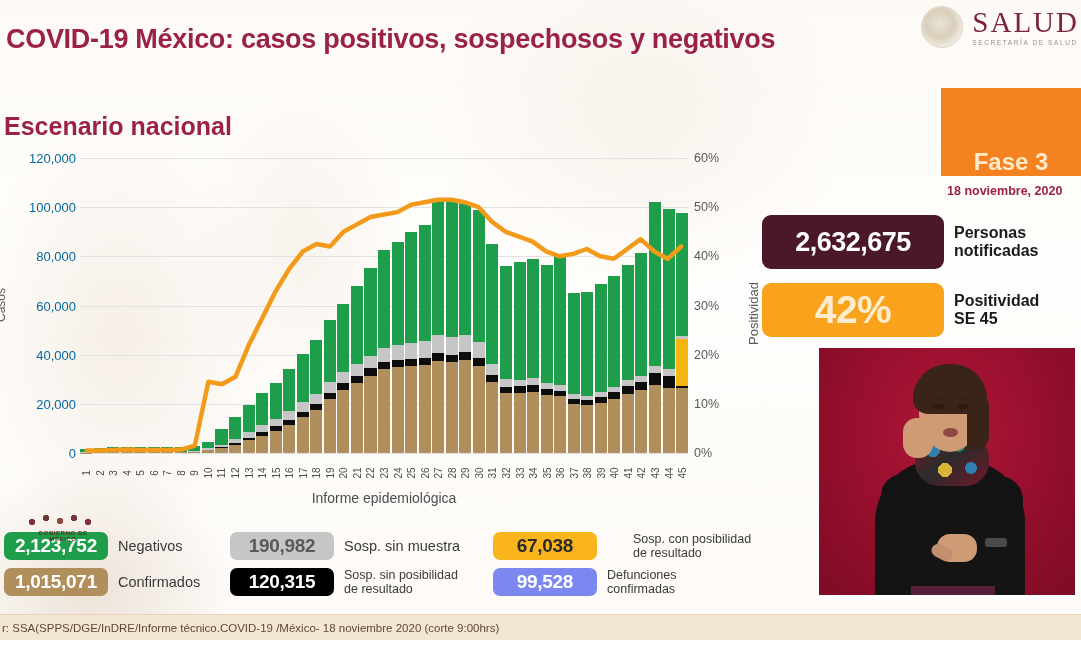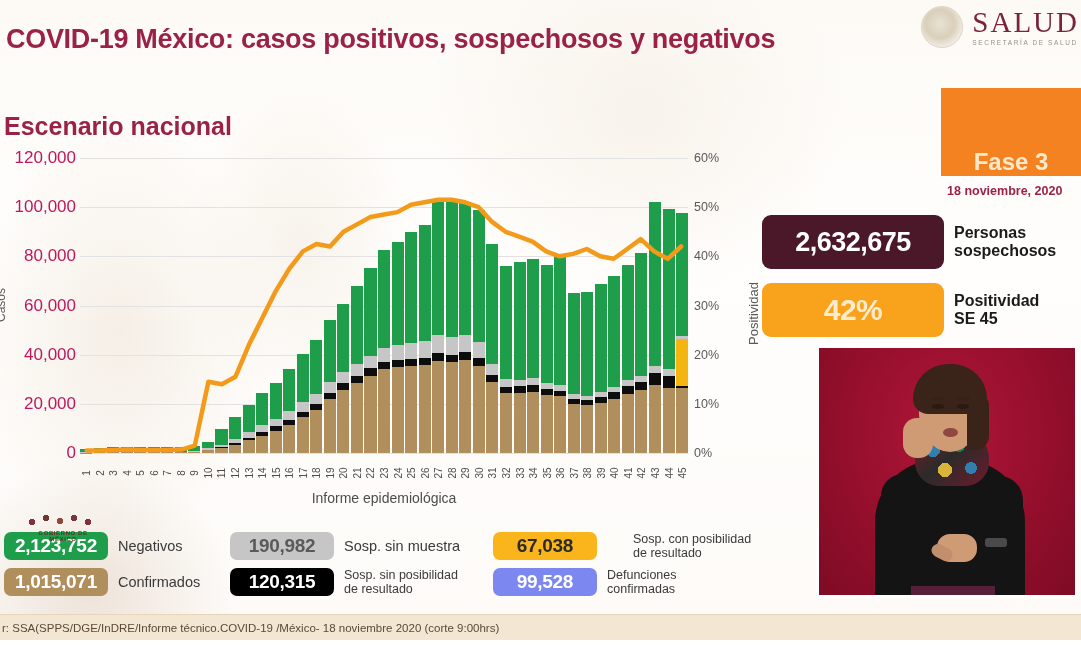--- a/index.html
+++ b/index.html
@@ -50,21 +50,21 @@
 
   
   #section-title {
     position: absolute; left: 4px; top: 112px; z-index: 3;
     font-size: 25px; font-weight: bold; color: #9b2247;
   }
 
   
   #chart-area { position: absolute; left: 0; top: 148px; width: 770px; height: 360px; z-index: 2; }
   .y-tick-label {
-    position: absolute; right: 0; font-size: 17px; color: #be185d;
+    position: absolute; right: 0; font-size: 13px; color: #0369a1;
     transform: translateY(-50%); white-space: nowrap;
   }
   #y-left-axis { position: absolute; left: 8px; top: 0; width: 68px; height: 305px; }
   #y-right-axis { position: absolute; left: 694px; top: 0; width: 48px; height: 305px; }
   .y-tick-label-right { position: absolute; left: 0; font-size: 12.5px; color: #595959; transform: translateY(-50%); }
   #y-left-title {
     position: absolute; left: -16px; top: 150px; font-size: 12px; color: #595959;
     transform: rotate(-90deg); transform-origin: center;
   }
   #y-right-title {
@@ -112,21 +112,21 @@
   .stat-row { position: absolute; z-index: 3; display: flex; align-items: center; gap: 10px; }
   #stat-notificadas { left: 762px; top: 215px; }
   #stat-positividad { left: 762px; top: 283px; }
   .stat-pill {
     border-radius: 9px; display: flex; align-items: center; justify-content: center;
     height: 54px; width: 182px;
   }
   #pill-notificadas { background: #4a1828; }
   #pill-positividad { background: #f9a21b; }
   .stat-value { font-size: 27px; font-weight: bold; color: #ffffff; letter-spacing: -.5px; }
-  #val-positividad { color: #ffeccf; font-size: 30px; }
+  #val-positividad { color: #ffeccf; font-size: 39px; }
   .stat-caption { font-size: 16px; font-weight: bold; color: #1a1a1a; line-height: 1.12; }
 
   
   #presenter {
     position: absolute; left: 816px; top: 345px; width: 262px; height: 253px; z-index: 3;
     background: #ffffff; padding: 3px;
   }
   #presenter-inner {
     width: 100%; height: 100%; position: relative; overflow: hidden;
     background: radial-gradient(ellipse at 50% 35%, #b01638 0%, #950f2c 55%, #7e0b24 100%);
@@ -599,21 +599,21 @@
   <span id="fase-label">Fase 3</span>
 </div>
 <div id="fase-date">18 noviembre, 2020</div>
 
 <div class="stat-row" id="stat-notificadas">
   <div class="stat-pill" id="pill-notificadas">
     <span class="stat-value">2,632,675</span>
   </div>
   <div class="stat-caption">
     <div>Personas</div>
-    <div>sospechosos</div>
+    <div>notificadas</div>
   </div>
 </div>
 
 <div class="stat-row" id="stat-positividad">
   <div class="stat-pill" id="pill-positividad">
     <span class="stat-value" id="val-positividad">42%</span>
   </div>
   <div class="stat-caption">
     <div>Positividad</div>
     <div>SE 45</div>

